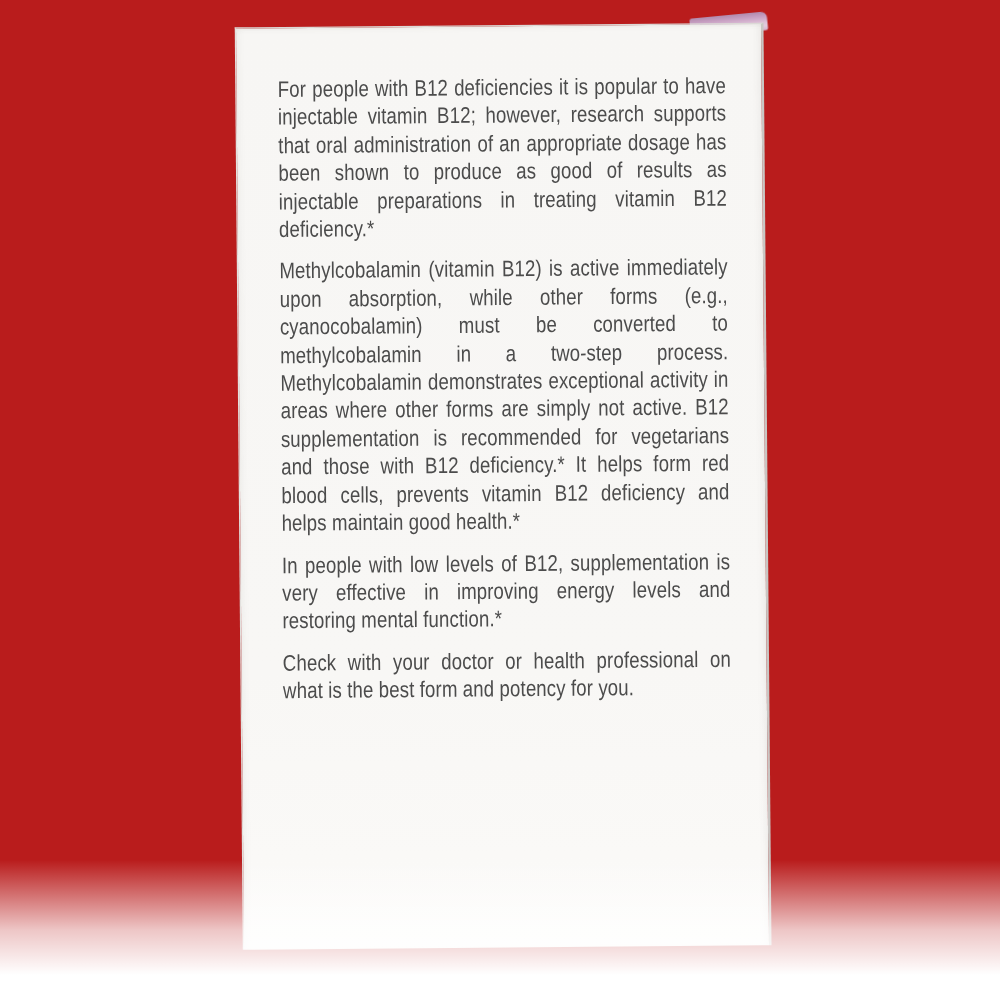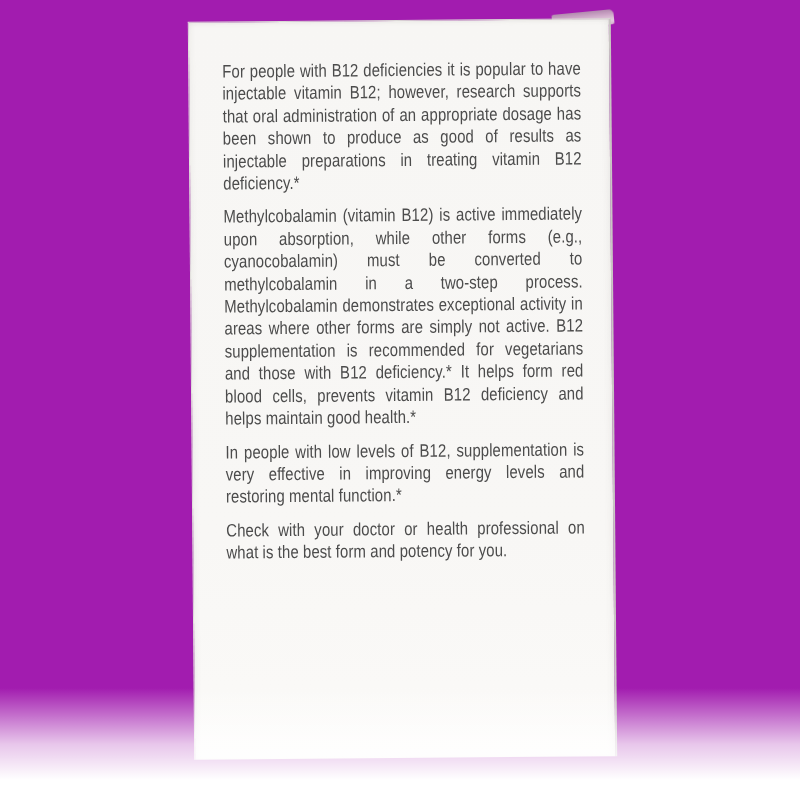--- a/index.html
+++ b/index.html
@@ -4,21 +4,21 @@
 <style>
   html, body {
     margin: 0;
     padding: 0;
     background: #ffffff;
   }
   .stage {
     position: relative;
     width: 800px;
     height: 800px;
-    background: #a21caf;
+    background: #b91c1c;
     overflow: hidden;
     font-family: "Liberation Sans", sans-serif;
   }
   
   .pink-strip {
     position: absolute;
     left: 552px;
     top: 12px;
     width: 62px;
     height: 15px;

